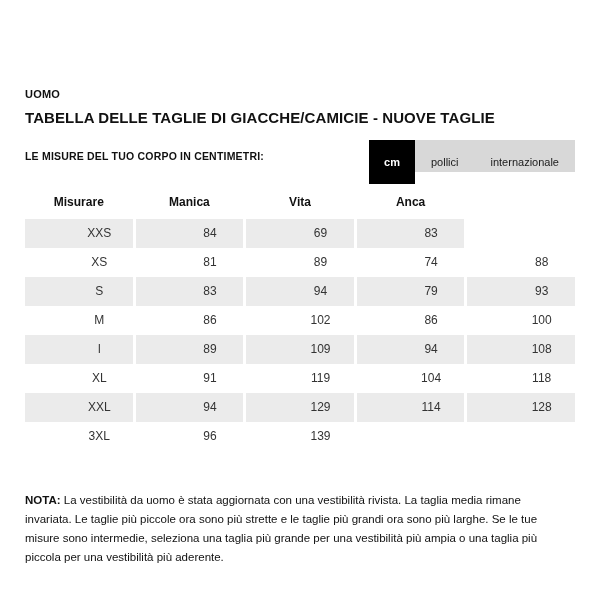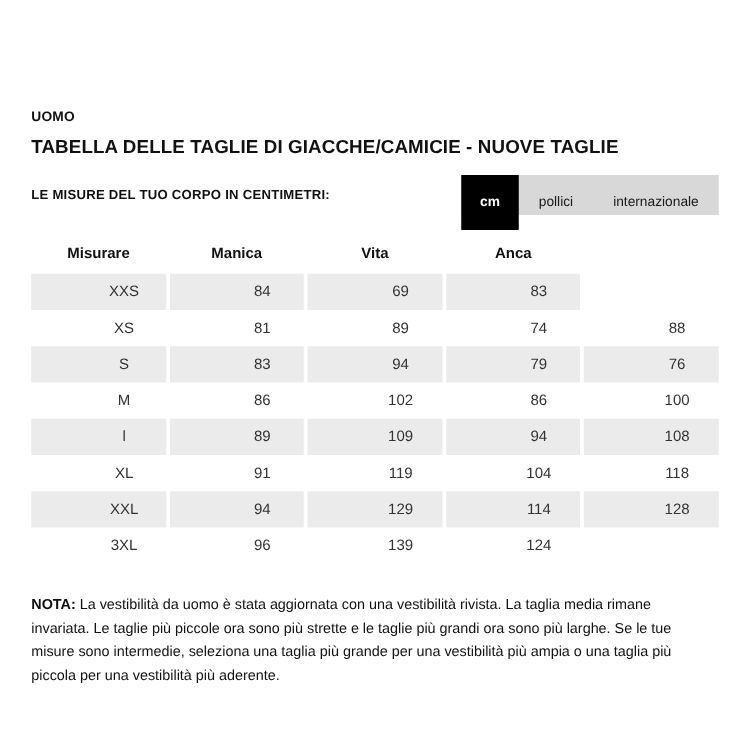--- a/index.html
+++ b/index.html
@@ -27,21 +27,21 @@
   .table { margin-top:17px; }
   .trow, .thead-row {
     display:grid; grid-template-columns:repeat(5, 1fr); column-gap:3px;
     height:29px; align-items:center; text-align:center;
   }
   .thead-row { height:26px; margin-bottom:4px; }
   .th { font-size:12px; font-weight:700; color:#111; }
   .td { font-size:12px; font-weight:400; color:#333; height:29px; line-height:29px;padding-left:41px; }
   .trow.stripe .td { background:var(--stripe,#ebebeb); }
 
-  .note { margin-top:24px; max-width:535px; font-size:11.5px; line-height:19px; color:#111; }
+  .note { margin-top:40px; max-width:535px; font-size:11.5px; line-height:19px; color:#111; }
   .note b { font-weight:700; }
 </style>
 </head>
 <body>
 
 <div class="page">
 
   <div class="category">UOMO</div>
 
   <h1 class="title">TABELLA DELLE TAGLIE DI GIACCHE/CAMICIE - NUOVE TAGLIE</h1>
@@ -74,21 +74,21 @@
           <div class="td">81</div>
           <div class="td">89</div>
           <div class="td">74</div>
           <div class="td">88</div>
         </div>
         <div class="trow stripe">
           <div class="td">S</div>
           <div class="td">83</div>
           <div class="td">94</div>
           <div class="td">79</div>
-          <div class="td">76</div>
+          <div class="td">93</div>
         </div>
         <div class="trow">
           <div class="td">M</div>
           <div class="td">86</div>
           <div class="td">102</div>
           <div class="td">86</div>
           <div class="td">100</div>
         </div>
         <div class="trow stripe">
           <div class="td">l</div>
@@ -108,21 +108,20 @@
           <div class="td">XXL</div>
           <div class="td">94</div>
           <div class="td">129</div>
           <div class="td">114</div>
           <div class="td">128</div>
         </div>
         <div class="trow">
           <div class="td">3XL</div>
           <div class="td">96</div>
           <div class="td">139</div>
-          <div class="td">124</div>
         </div>
       </div>
   </div>
 
   <p class="note">
     <b>NOTA:</b><span> La vestibilità da uomo è stata aggiornata con una vestibilità rivista. La taglia media rimane invariata. Le taglie più piccole ora sono più strette e le taglie più grandi ora sono più larghe. Se le tue misure sono intermedie, seleziona una taglia più grande per una vestibilità più ampia o una taglia più piccola per una vestibilità più aderente.</span>
   </p>
 
 </div>
 

